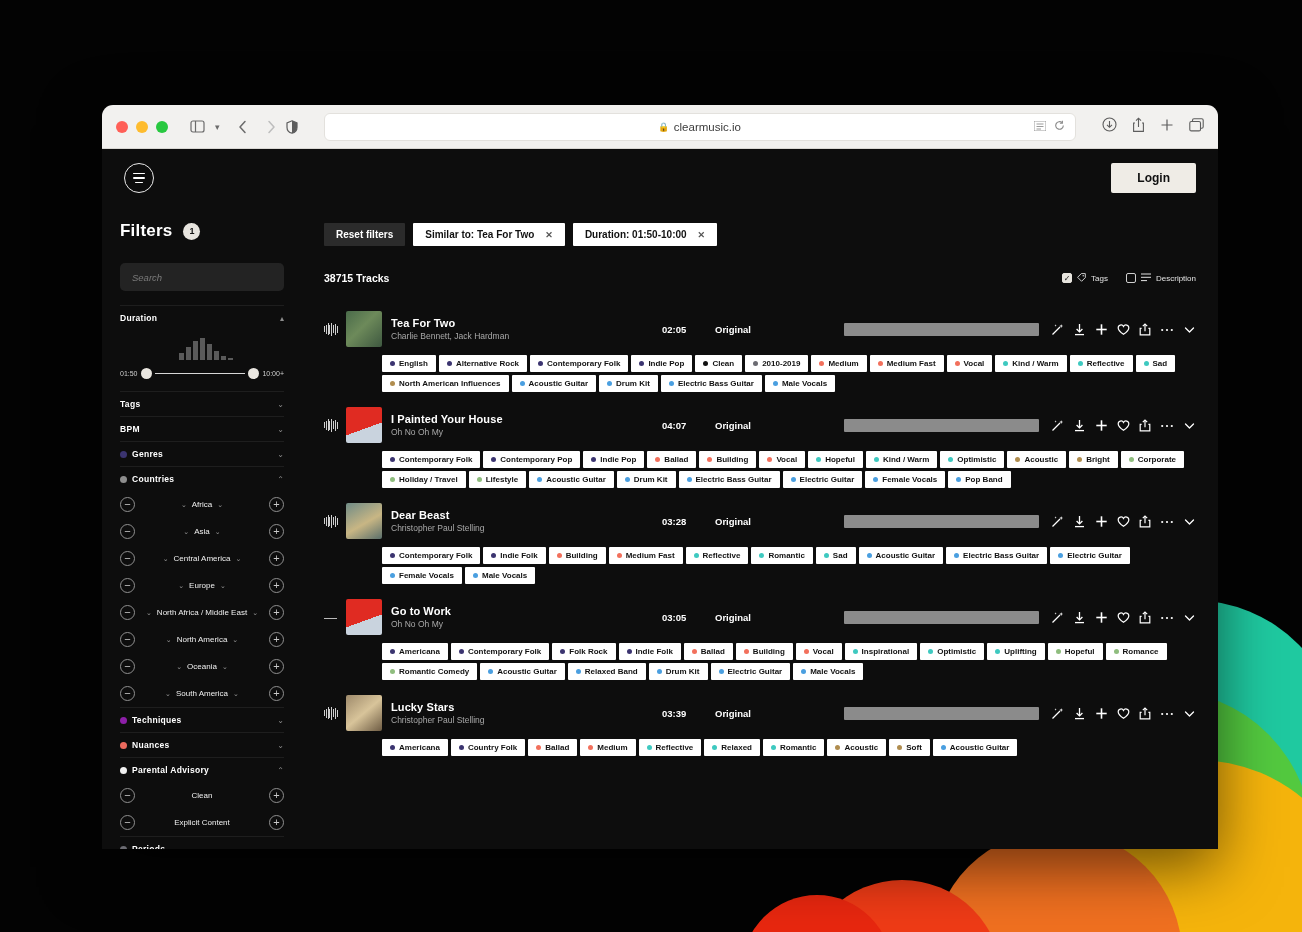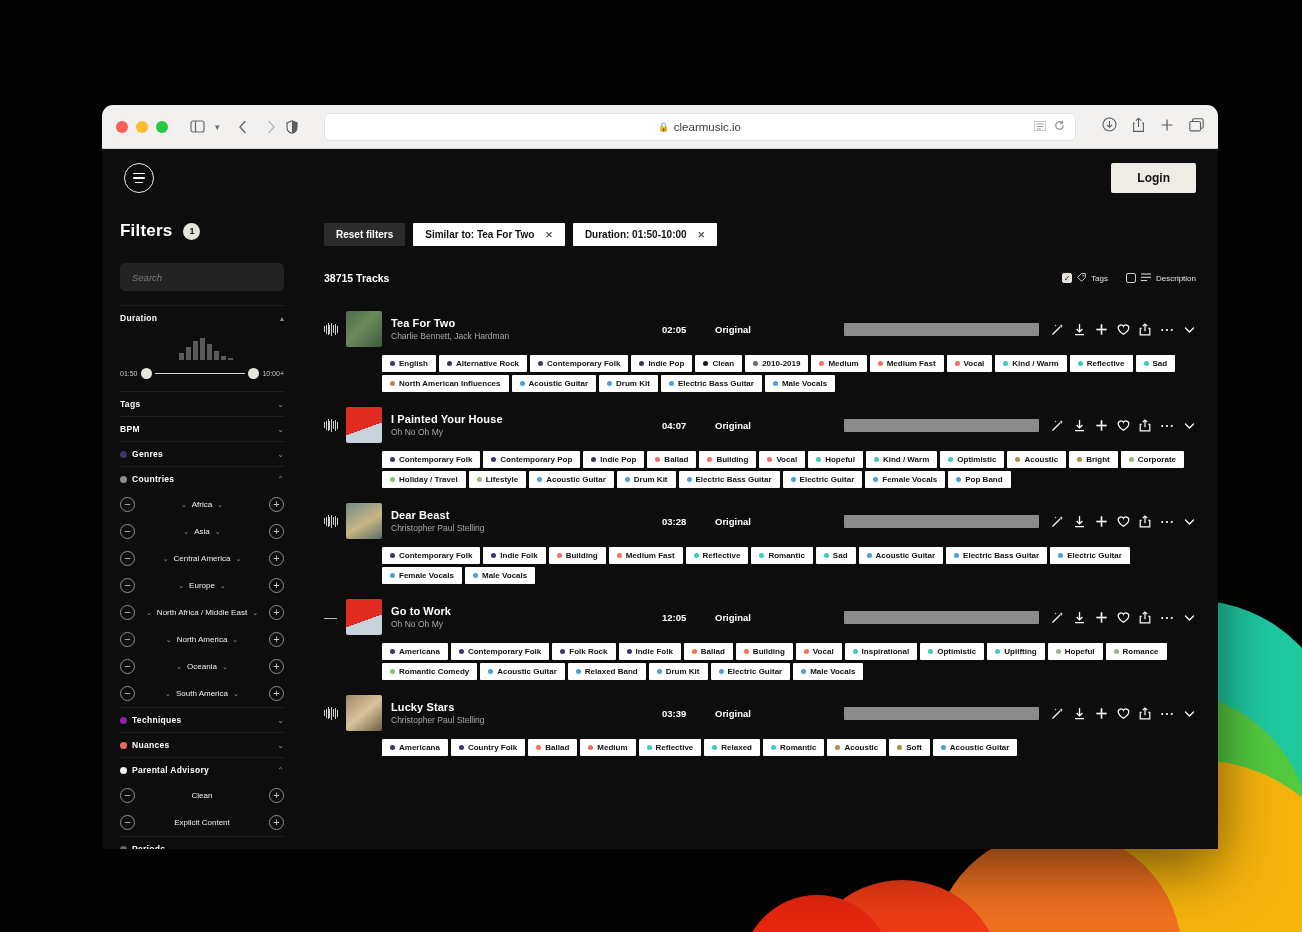--- a/index.html
+++ b/index.html
@@ -892,21 +892,21 @@
               </div>
             </div>
             <div class="track-row">
               <div class="track-head">
                 <div class="wf dash">—</div>
                 <div class="art" style="background: linear-gradient(160deg, rgb(224, 43, 34) 0px, rgb(224, 43, 34) 58%, rgb(201, 211, 222) 58%);"></div>
                 <div class="tmeta">
                   <div class="tt">Go to Work</div>
                   <div class="ta">Oh No Oh My</div>
                 </div>
-                <div class="dur">12:05</div>
+                <div class="dur">03:05</div>
                 <div class="ver">Original</div>
                 <div class="wave" style="width: 175px;"></div>
                 <div class="acts">
                   <span>
                     <svg width="13" height="13" viewBox="0 0 13 13">
                       <line x1="1.5" y1="11.5" x2="9" y2="4" stroke="#fff" stroke-width="1.3"></line>
                       <path d="M10.2 1.2l.5 1.4 1.4.5-1.4.5-.5 1.4-.5-1.4-1.4-.5 1.4-.5z" fill="#fff"></path>
                       <path d="M4.6 1.3l.3.9.9.3-.9.3-.3.9-.3-.9-.9-.3.9-.3z" fill="#fff"></path>
                     </svg>
                   </span>

